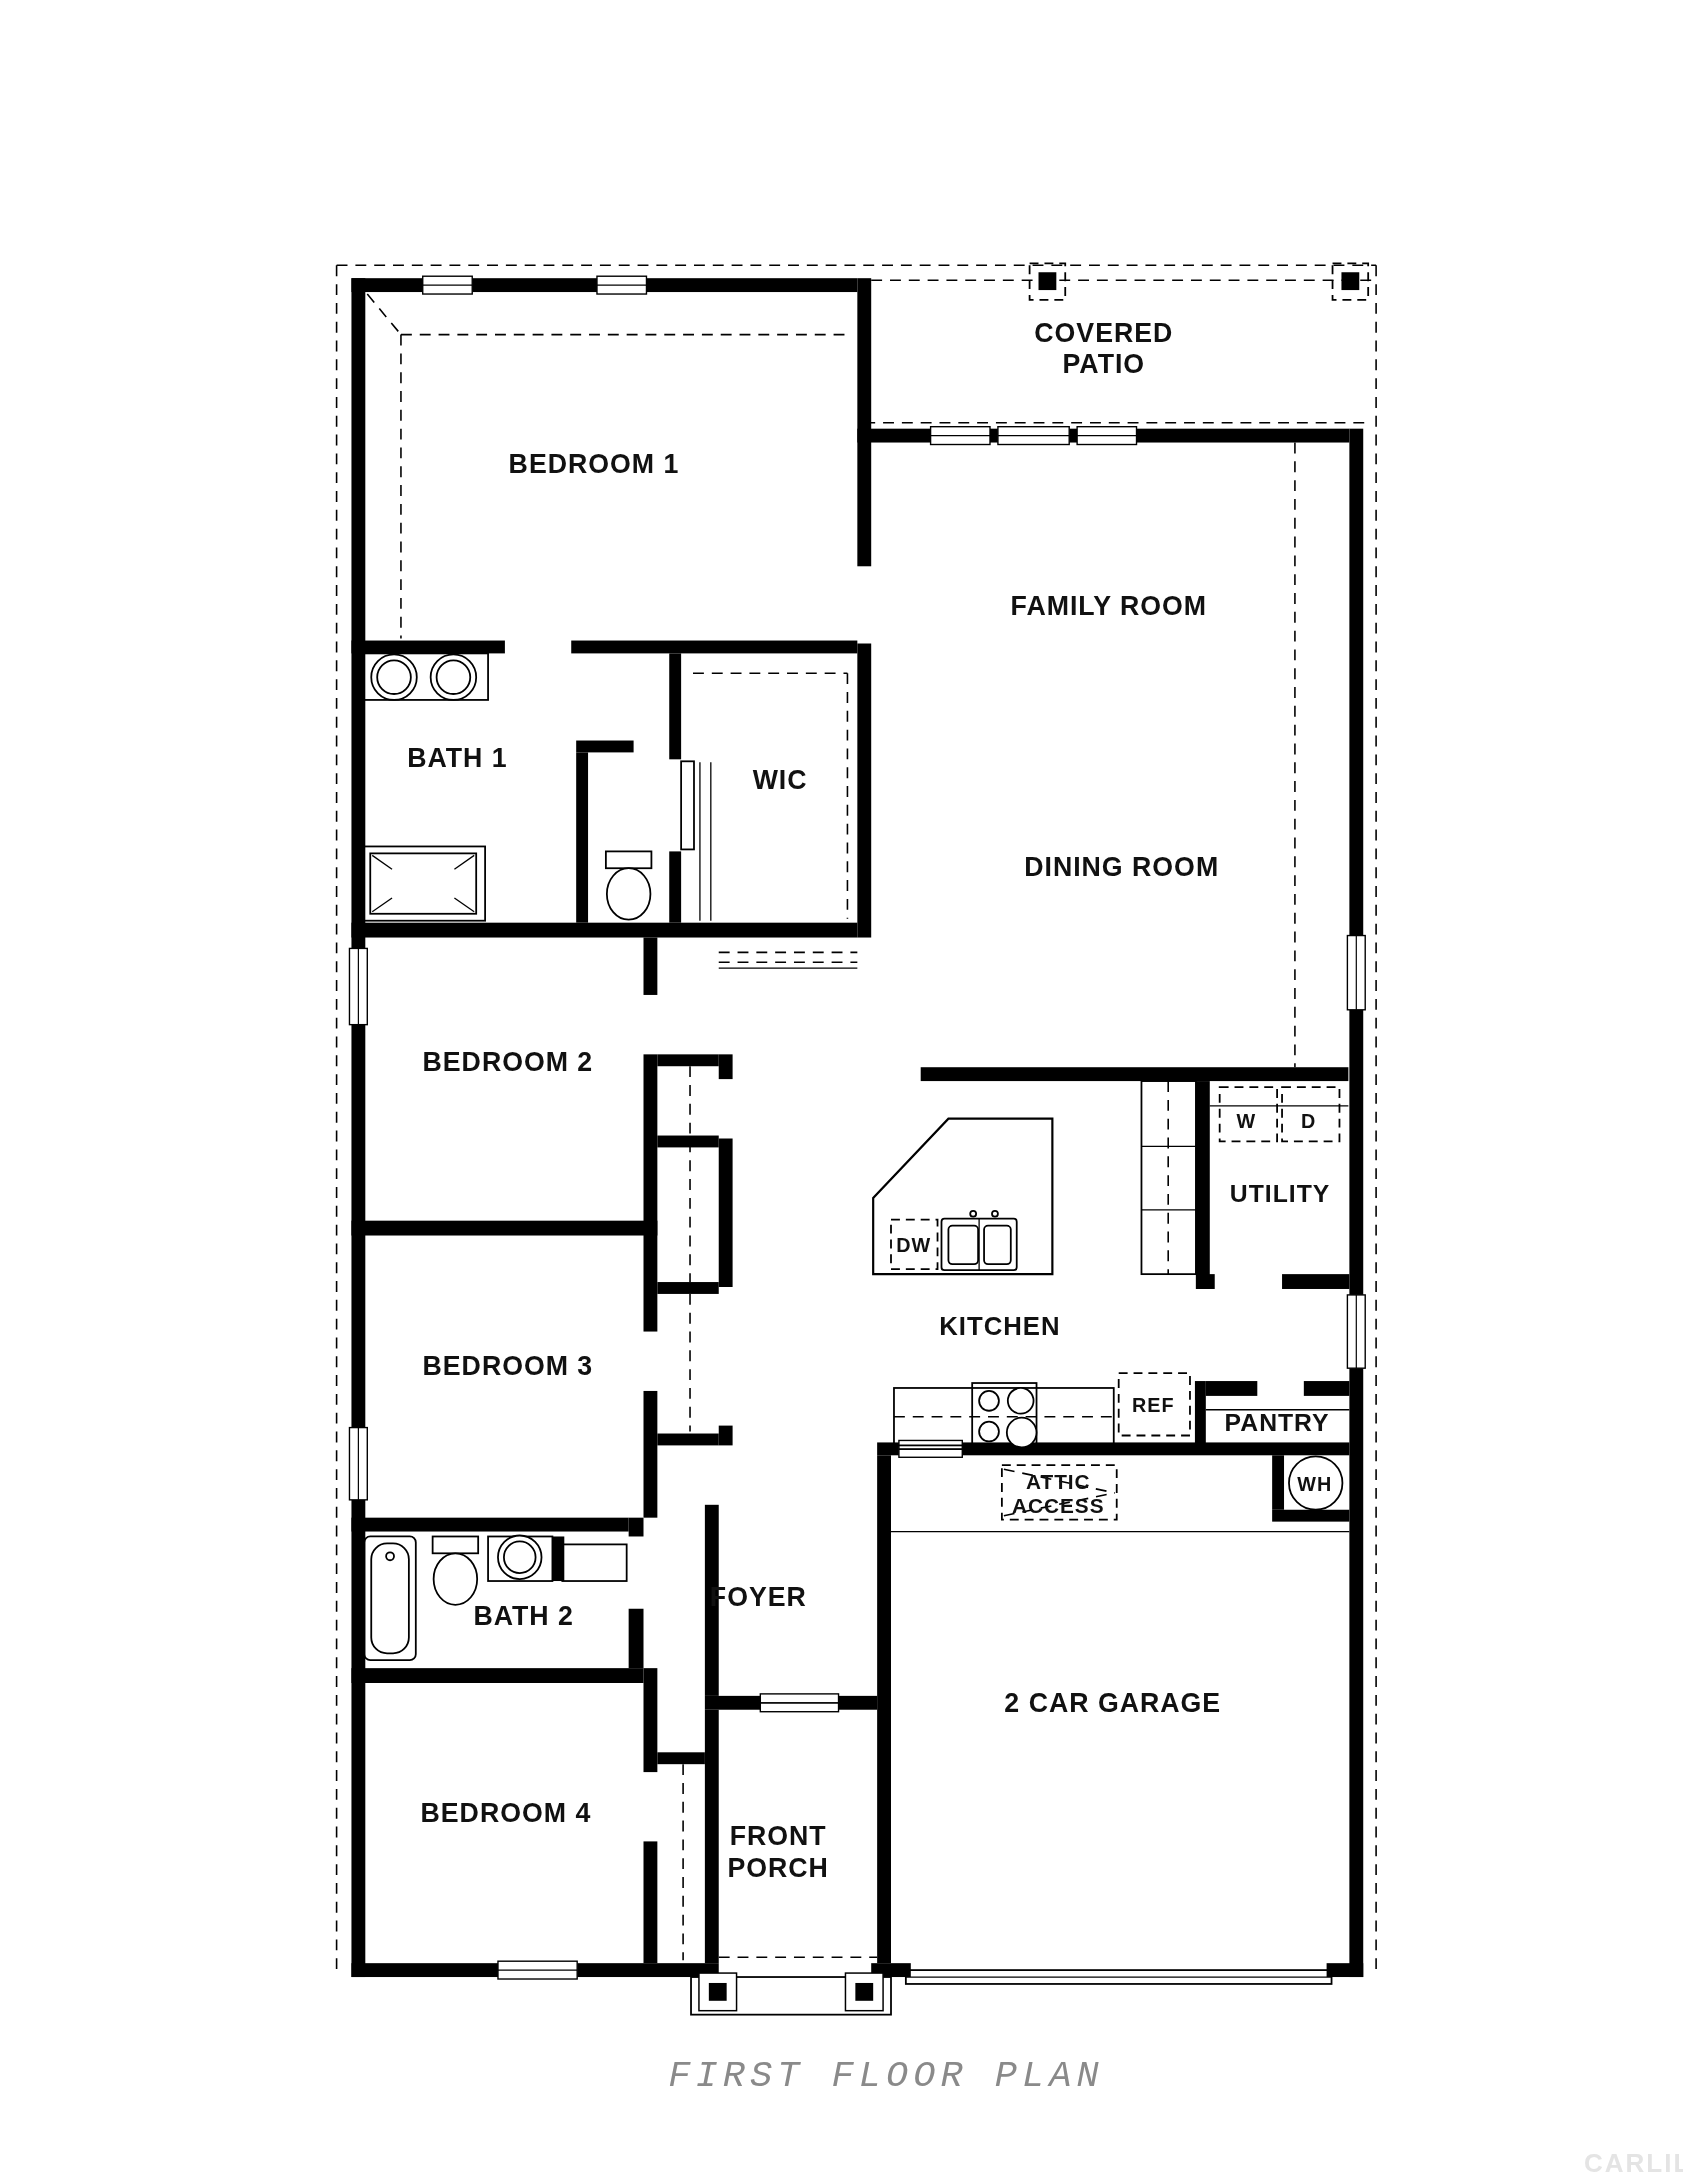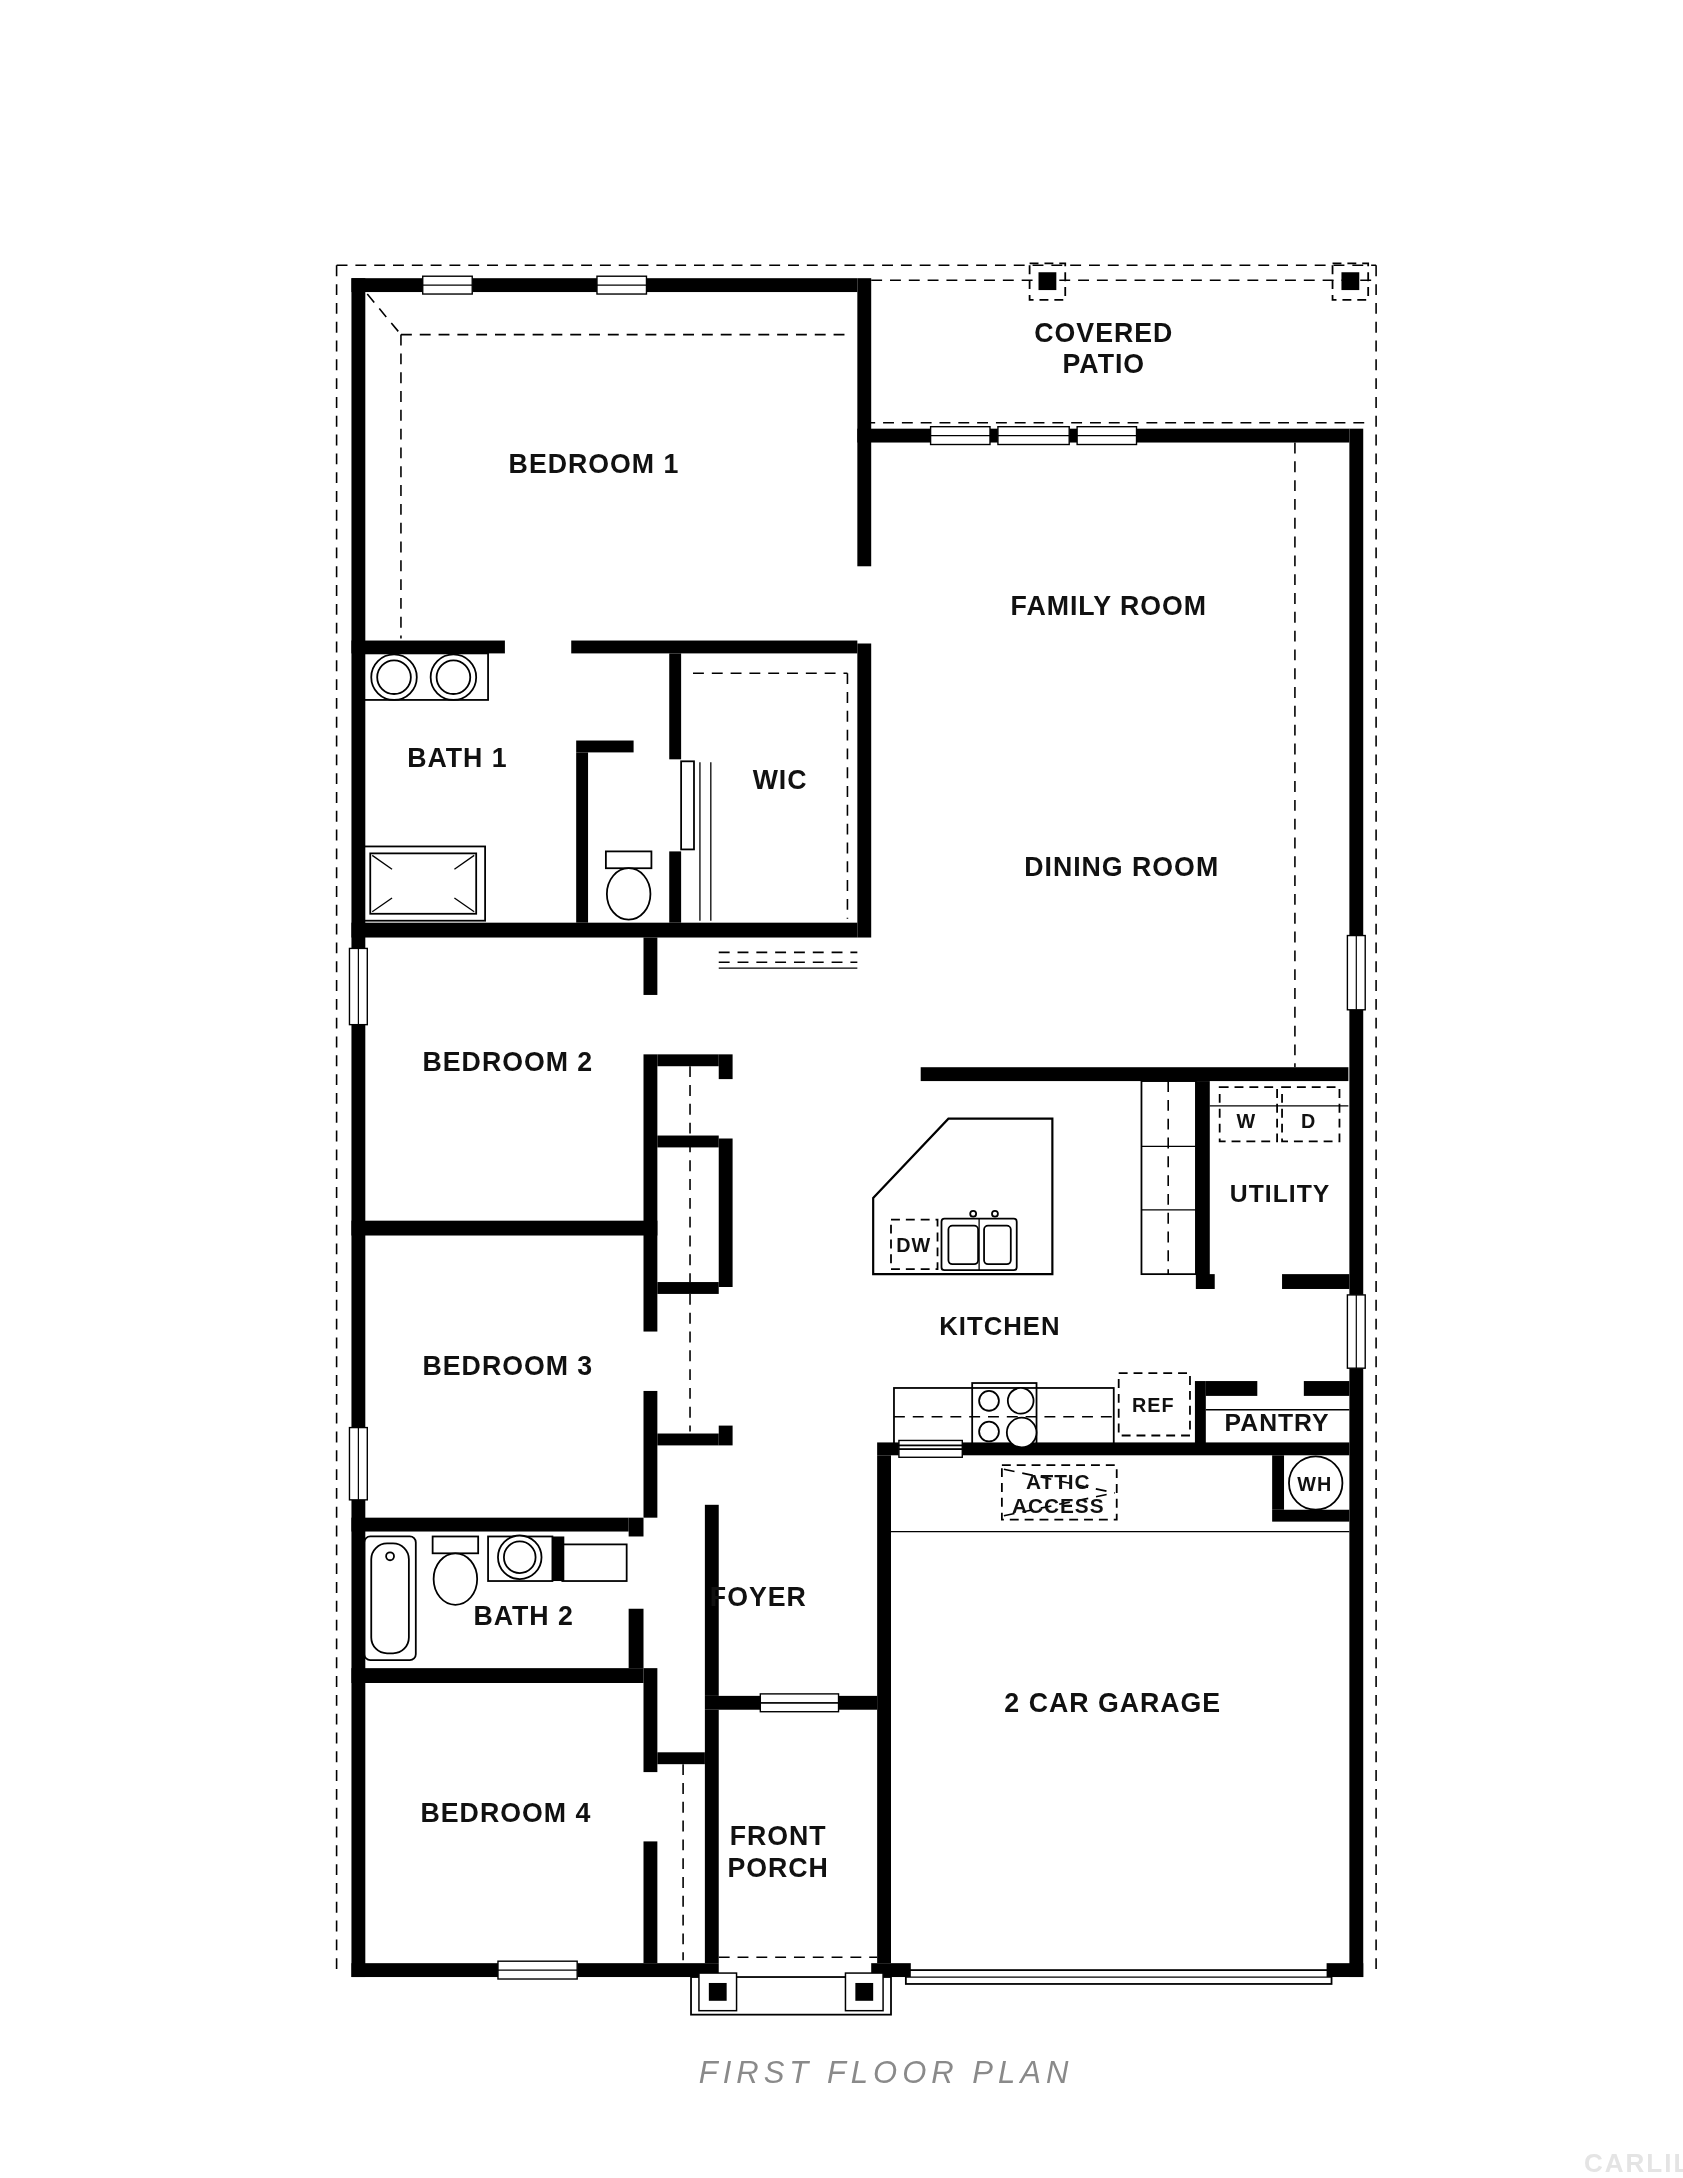--- a/index.html
+++ b/index.html
@@ -3,22 +3,22 @@
 <meta charset="utf-8">
 <style>
   html,body{margin:0;padding:0;}
   body{
     width:1683px;height:2178px;position:relative;background:#ffffff;
     overflow:hidden;font-family:"Liberation Sans",sans-serif;
   }
   #plan-svg{position:absolute;left:0;top:0;}
   .caption{
     position:absolute;left:886px;top:2055px;transform:translateX(-50%);
-    font-family:Liberation Sans, sans-serif;font-style:italic;
-    font-size:31px;letter-spacing:5px;color:#8a8a8a;white-space:nowrap;
+    font-family:Liberation Mono, monospace;font-style:italic;
+    font-size:37px;letter-spacing:5px;color:#8a8a8a;white-space:nowrap;
   }
   .watermark{
     position:absolute;left:1584px;top:2148px;
     font-family:"Liberation Sans",sans-serif;font-weight:bold;
     font-size:26px;letter-spacing:2px;color:#e4e4e4;white-space:nowrap;
   }
 </style>
 </head>
 <body>
 

